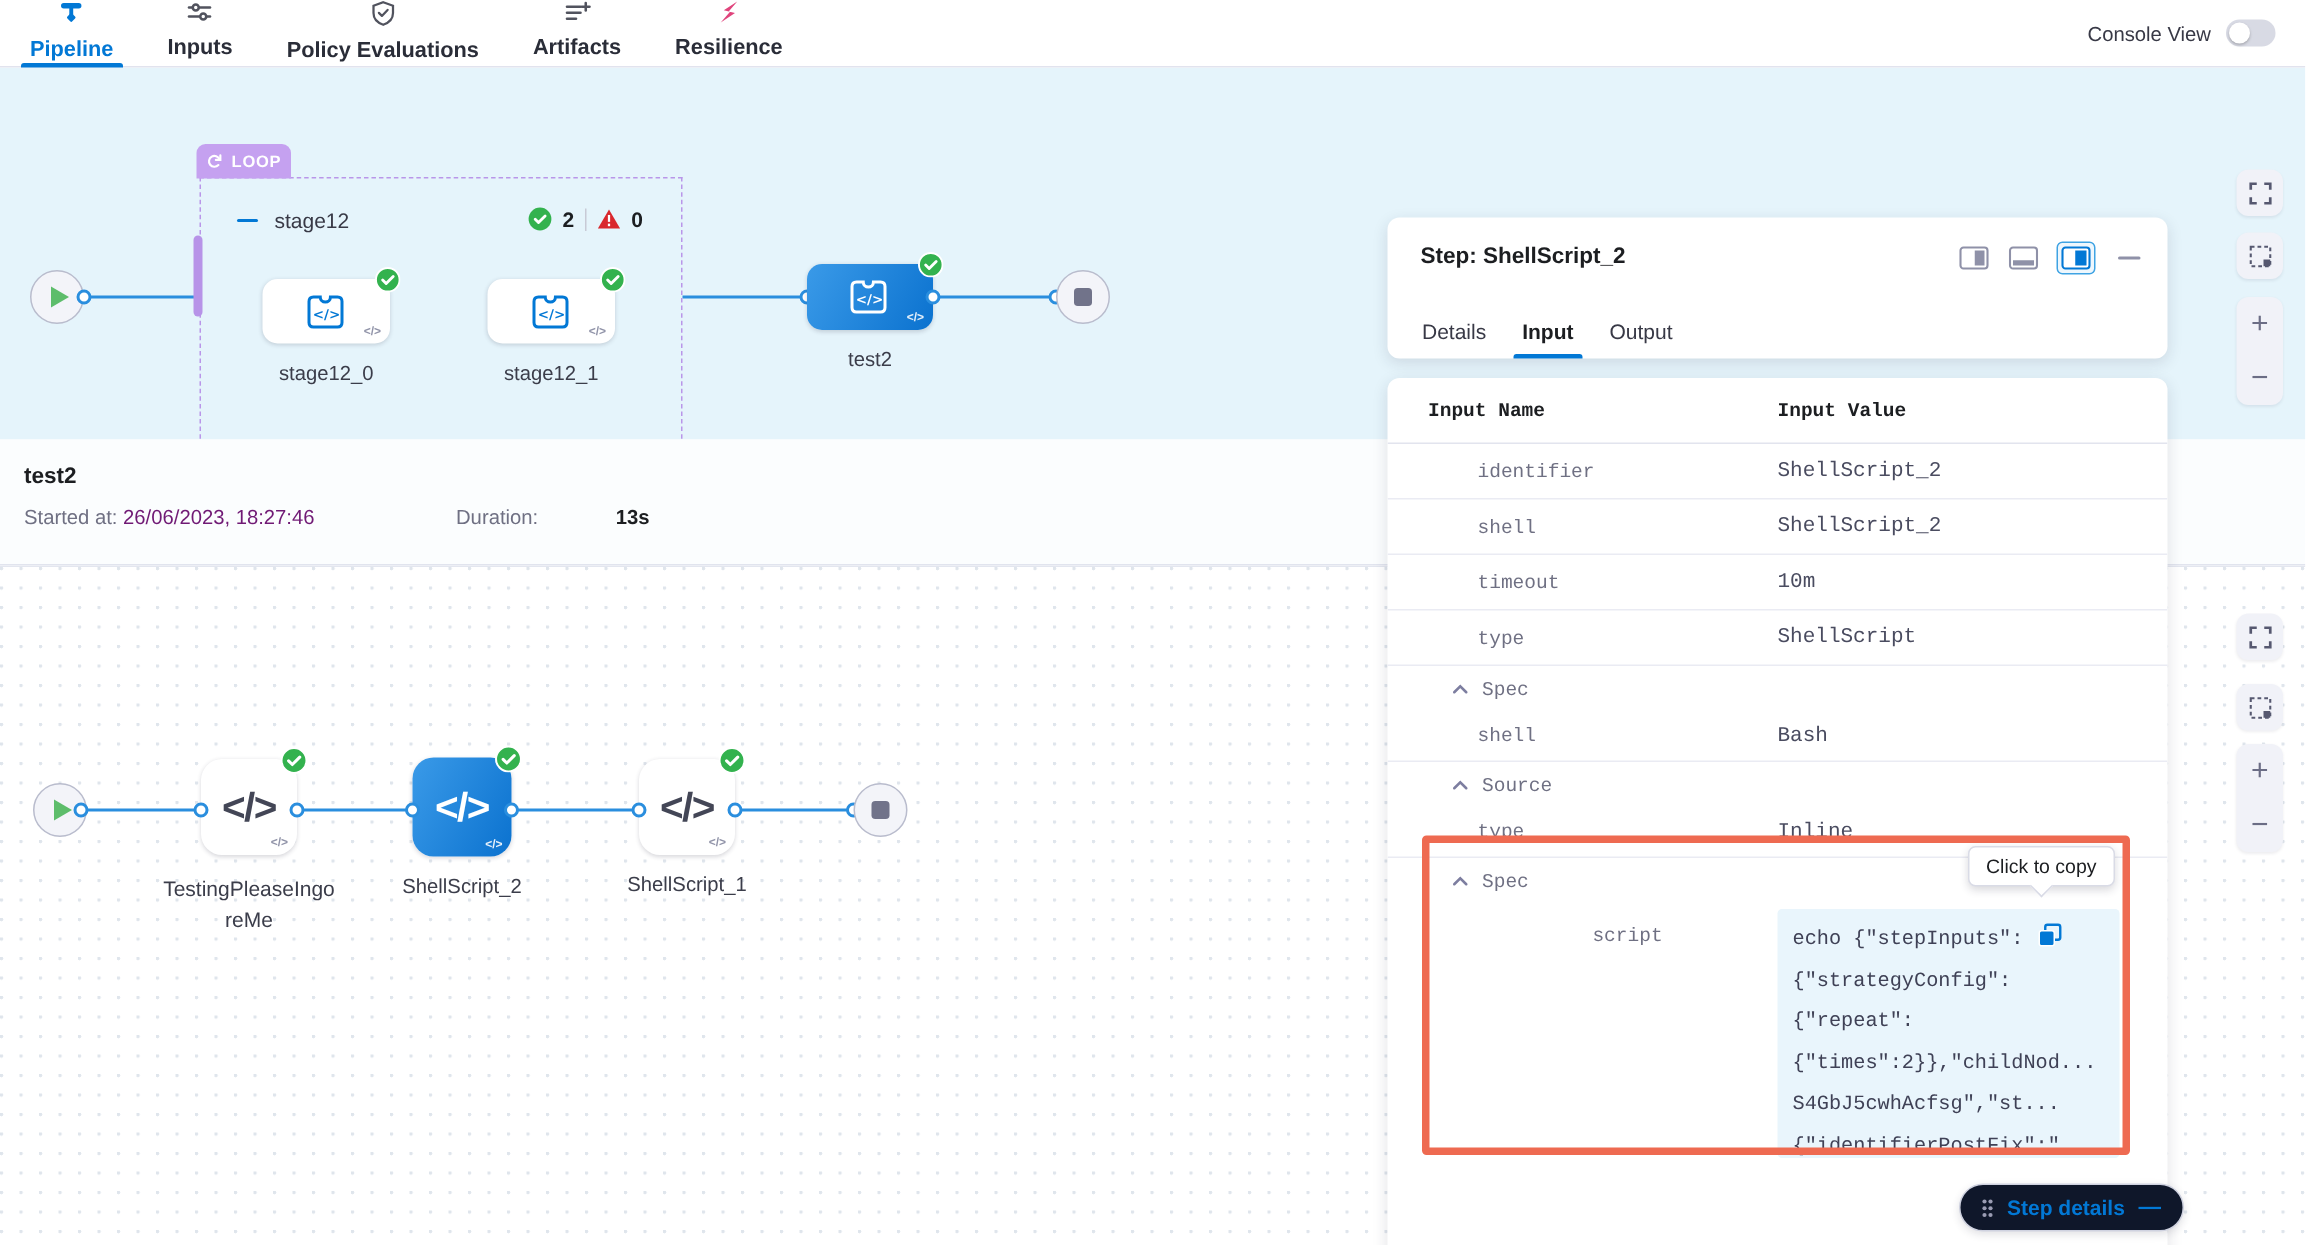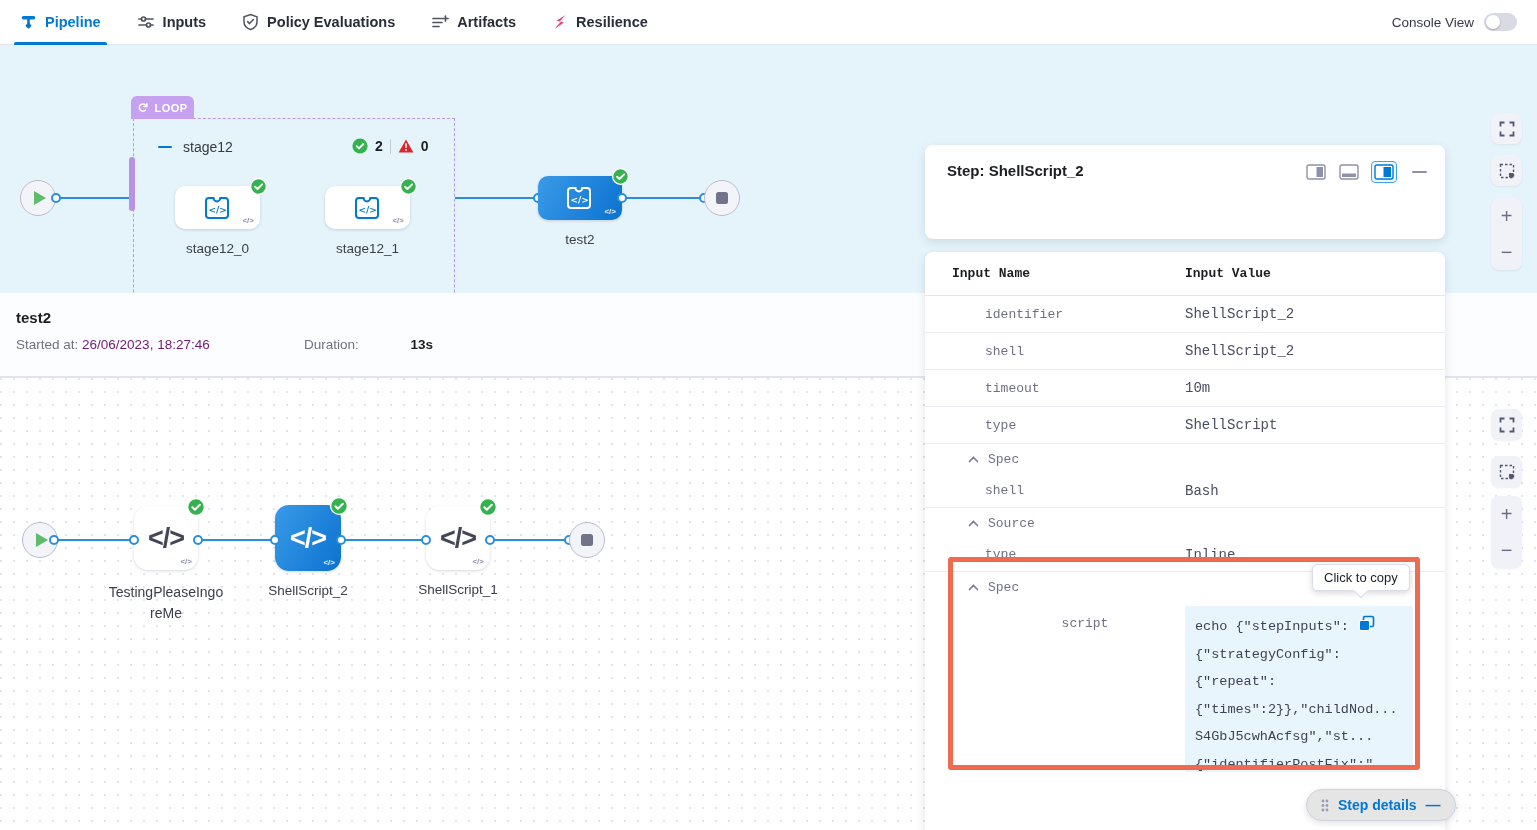--- a/index.html
+++ b/index.html
@@ -3,21 +3,21 @@
 <meta charset="utf-8">
 <style>
   * { margin:0; padding:0; box-sizing:border-box; }
   body { font-family:"Liberation Sans","DejaVu Sans",sans-serif; background:#fff; }
   .screen { position:relative; width:1537px; height:830px; overflow:hidden; background:#fff; }
 
   
   .nav { position:absolute; left:0; top:0; width:1537px; height:45px; background:#fff;
          border-bottom:1px solid #e1e3ee; display:flex; align-items:center; padding:0 20px; z-index:10; }
   .navtab { position:relative; height:45px; display:flex; align-items:center; gap:8px;
-            margin-right:36px; cursor:pointer; }
+            margin-right:36px; cursor:pointer;flex-direction:column; }
   .navtab .lbl { font-size:14.5px; font-weight:600; color:#2a2d38; }
   .navtab.active .lbl { color:#0278d5; }
   .navtab .underline { position:absolute; left:-6px; right:-6px; bottom:0; height:3px;
                        background:#0278d5; border-radius:2px 2px 0 0; }
   .consoleview { margin-left:auto; display:flex; align-items:center; gap:10px; }
   .consoleview .cv-lbl { font-size:13.5px; color:#383946; }
   .toggle { width:33px; height:18px; border-radius:9px; background:#d8dae4; position:relative; cursor:pointer; }
   .toggle .knob { position:absolute; left:2px; top:2px; width:14px; height:14px; border-radius:50%;
                   background:#fff; box-shadow:0 1px 2px rgba(0,0,0,.25); }
 
@@ -123,21 +123,21 @@
             border:5px solid #ee6a51; border-radius:3px; z-index:3; pointer-events:none; }
 
   .tooltip { position:absolute; left:1312px; top:564px; height:27px; padding:0 11px; background:#fff;
              border:1px solid #d9dbe6; border-radius:5px; box-shadow:0 2px 6px rgba(40,41,61,.18);
              display:flex; align-items:center; font-size:13px; color:#1c1e21; z-index:8; }
   .tooltip .arrow { position:absolute; left:50%; bottom:-6px; width:11px; height:11px; background:#fff;
                     border-right:1px solid #d9dbe6; border-bottom:1px solid #d9dbe6;
                     transform:translateX(-50%) rotate(45deg); }
 
   .stepdetails { position:absolute; left:1306px; top:789px; height:32px; display:flex; align-items:center;
-                 gap:9px; padding:0 14px; background:#e5e5e5; border:1px solid #cfd2e0; border-radius:17px;
+                 gap:9px; padding:0 14px; background:#0f172a; border:1px solid #cfd2e0; border-radius:17px;
                  box-shadow:0 2px 6px rgba(40,41,61,.14); cursor:pointer; z-index:6; }
   .stepdetails .sd-lbl { font-size:14px; font-weight:700; color:#0278d5; }
   .stepdetails .sd-min { font-size:15px; font-weight:700; color:#0278d5; margin-top:-2px; }
 </style>
 </head>
 <body>
 
 <div class="screen">
 
   <div class="nav">
@@ -427,20 +427,28 @@
             <rect x="3" y="9.5" width="14" height="3.5" fill="#8f91a8"></rect>
           </svg>
       </span>
       <span class="licon active">
         <svg width="20" height="16" viewBox="0 0 20 16">
             <rect x="1" y="1" width="18" height="14" rx="2" fill="#fff" stroke="#0278d5" stroke-width="1.4"></rect>
             <rect x="9.5" y="3" width="7.5" height="10" fill="#0278d5"></rect>
           </svg>
       </span>
       <span class="pmin"></span>
+    </div>
+    <div class="ptabs">
+      <span class="ptab">Details</span>
+      <span class="ptab active">
+        <span>Input</span>
+        <span class="tabline"></span>
+      </span>
+      <span class="ptab">Output</span>
     </div>
   </div>
 
   <div class="pbody">
     <div class="tblhead">
       <span class="c1">Input Name</span>
       <span class="c2">Input Value</span>
     </div>
 
     <div class="prow">

